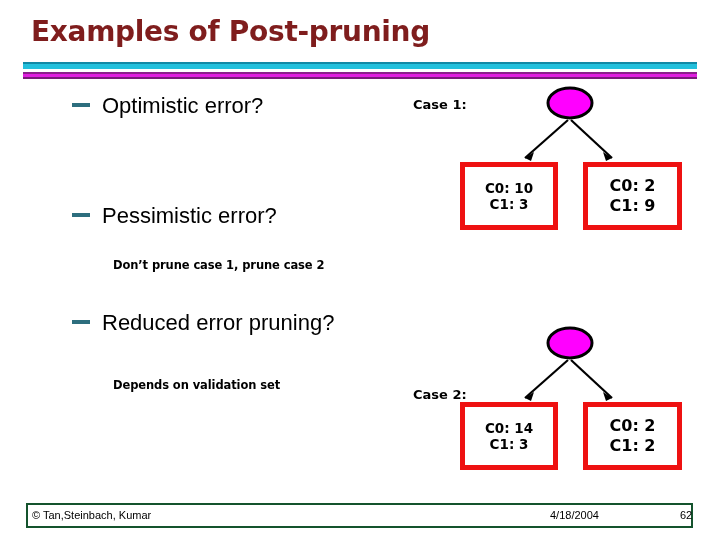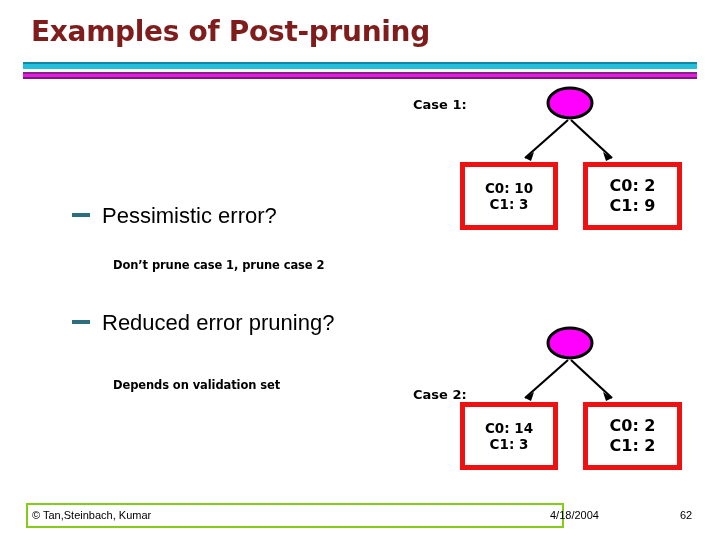--- a/index.html
+++ b/index.html
@@ -140,24 +140,24 @@
     line-height: 1.22;
   }
   .leaf-sm .leaf-line { font-size: 13.5px; }
   .leaf-lg .leaf-line { font-size: 16px; text-align: right; }
 
   
   #footer {
     position: absolute;
     left: 26px;
     top: 503px;
-    width: 538px;
+    width: 667px;
     height: 25px;
     box-sizing: border-box;
-    border: 2px solid #84cc16;
+    border: 2px solid #14532d;
     background: #ffffff;
   }
   .footer-cell {
     position: absolute;
     top: 0;
     height: 21px;
     line-height: 21px;
     font-family: "Liberation Sans", sans-serif;
     font-size: 11px;
     color: #000000;
@@ -177,20 +177,24 @@
 
   <div class="rule-group">
     <div class="rule-cyan-top"></div>
     <div class="rule-cyan-body"></div>
     <div class="rule-gap"></div>
     <div class="rule-magenta-top"></div>
     <div class="rule-magenta-body"></div>
     <div class="rule-magenta-bottom"></div>
   </div>
 
+  <div class="bullet-row" style="left:72px; top:93px;">
+    <span class="bullet-dash"></span>
+    <span class="bullet-text">Optimistic error?</span>
+  </div>
 
   <div class="bullet-row" style="left:72px; top:203px;">
     <span class="bullet-dash"></span>
     <span class="bullet-text">Pessimistic error?</span>
   </div>
   <div class="subnote" style="left:113px; top:258px;">Don’t prune case 1, prune case 2</div>
 
   <div class="bullet-row" style="left:72px; top:310px;">
     <span class="bullet-dash"></span>
     <span class="bullet-text">Reduced error pruning?</span>

